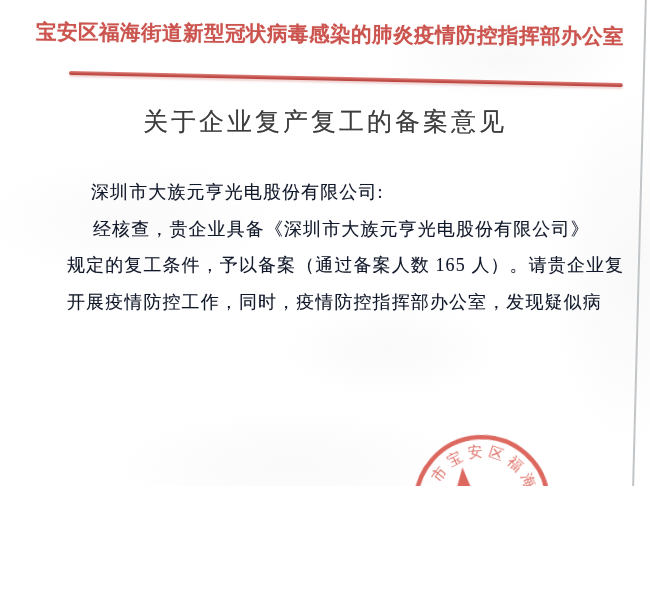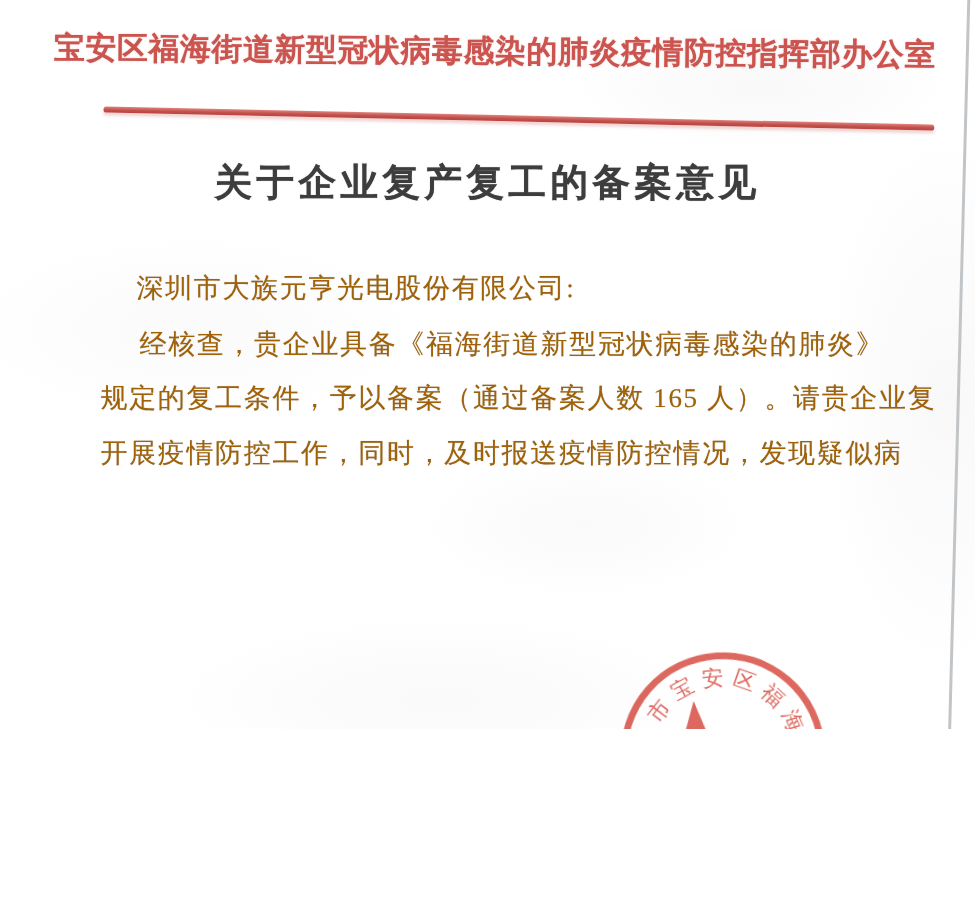--- a/index.html
+++ b/index.html
@@ -51,32 +51,32 @@
     background:linear-gradient(180deg,#dd837d 0%,#c4504b 55%,#b8443f 100%);
     box-shadow:0 2px 2px rgba(201,84,79,.25);
     transform:rotate(1.25deg);
     transform-origin:0 50%;
   }
   .doc-title{
     position:absolute;
     top:105px;left:0;right:0;
     text-align:center;
     font-size:25px;
-    font-weight:bold;
+    font-weight:normal;
     letter-spacing:3px;
     color:#3d3d3d;
     text-shadow:0 0 .6px rgba(61,61,61,.55);
   }
   .body-text{
     position:absolute;
     top:174px;left:67px;right:42px;
     font-size:18px;
     line-height:36.5px;
     letter-spacing:1.1px;
-    color:#a16207;
+    color:#0f172a;
     text-shadow:0 0 .7px rgba(76,76,76,.4);
   }
   .addressee{padding-left:24px;white-space:nowrap;}
   .body-line{white-space:nowrap;}
   .body-line.first{padding-left:26px;}
   .signature{
     position:absolute;
     top:445px;left:266px;width:326px;
     text-align:center;
     font-size:17px;
@@ -104,23 +104,23 @@
 <div class="page">
 
   <div class="letterhead">宝安区福海街道新型冠状病毒感染的肺炎疫情防控指挥部办公室</div>
 
   <div class="red-rule"></div>
 
   <div class="doc-title">关于企业复产复工的备案意见</div>
 
   <div class="body-text">
     <div class="addressee">深圳市大族元亨光电股份有限公司:</div>
-    <div class="body-line first">经核查，贵企业具备《福海街道新型冠状病毒感染的肺炎》</div>
+    <div class="body-line first">经核查，贵企业具备《深圳市大族元亨光电股份有限公司》</div>
     <div class="body-line">规定的复工条件，予以备案（通过备案人数 165 人）。请贵企业复</div>
-    <div class="body-line">开展疫情防控工作，同时，及时报送疫情防控情况，发现疑似病</div>
+    <div class="body-line">开展疫情防控工作，同时，疫情防控指挥部办公室，发现疑似病</div>
   </div>
 
 
   <svg class="seal" viewBox="0 0 160 160">
     <circle cx="79" cy="79" r="66" fill="none" stroke="#d5473c" stroke-width="4.5"></circle>
     <polygon fill="#d5473c" points="62,42 69.3,63 91.5,63.4 73.8,76.8 80.2,98.1 62,85.4 43.8,98.1 50.2,76.8 32.5,63.4 54.7,63"></polygon>
     <defs>
       <path id="sealArc" d="M 35,96 A 47,47 0 1 1 123,96" fill="none"></path>
     </defs>
     <text font-size="14.5" fill="#d5473c" letter-spacing="5" font-family="Liberation Serif, DejaVu Serif, serif">

